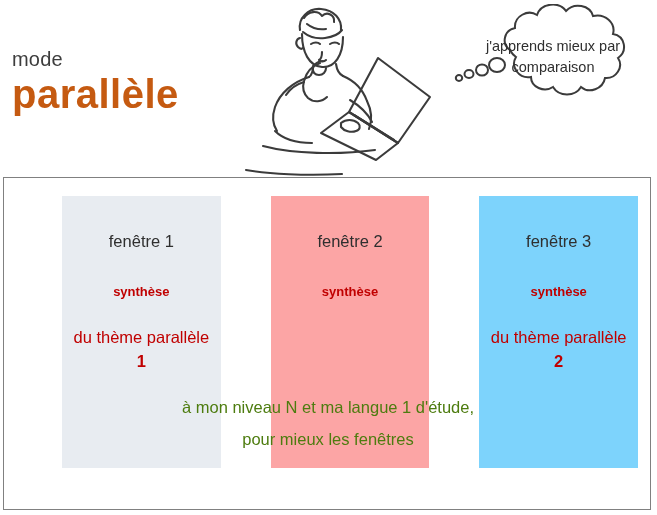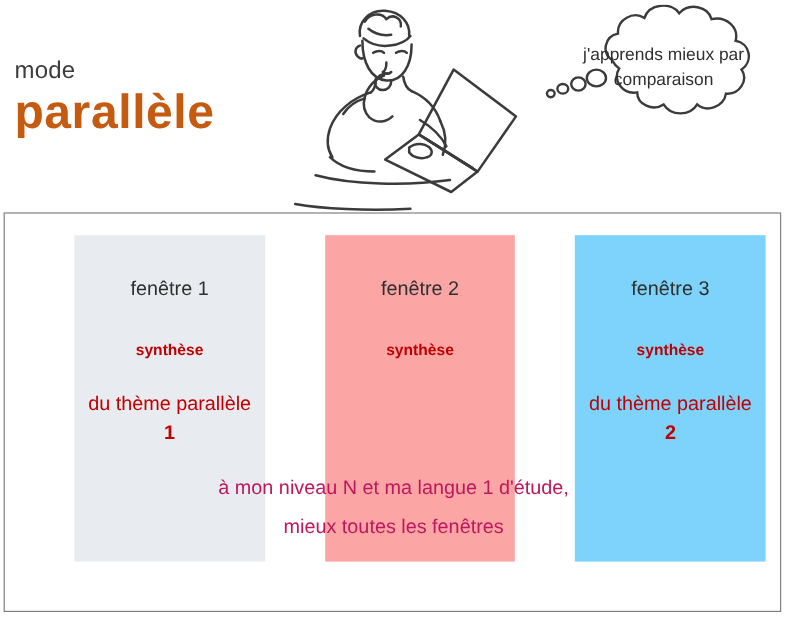--- a/index.html
+++ b/index.html
@@ -137,21 +137,21 @@
   .col-sub b {
     font-weight: bold;
   }
 
   .footer-line {
     position: absolute;
     left: 0;
     width: 648px;
     text-align: center;
     font-size: 16.5px;
-    color: #be185d;
+    color: #4d7c0f;
   }
   .footer-1 { top: 220px; }
   .footer-2 { top: 252px; }
 </style>
 </head>
 <body>
 
 <div class="page">
 
   <div class="header">
@@ -254,17 +254,17 @@
         <div class="col-synth">synthèse</div>
         <div class="col-sub">
           <span>du thème parallèle</span><br>
           <b>2</b>
         </div>
       </div>
 
     </div>
 
     <div class="footer-line footer-1">à mon niveau N  et ma langue 1 d'étude,</div>
-    <div class="footer-line footer-2">mieux toutes les fenêtres</div>
+    <div class="footer-line footer-2">pour mieux les fenêtres</div>
 
   </div>
 
 </div>
 
 </body></html>

